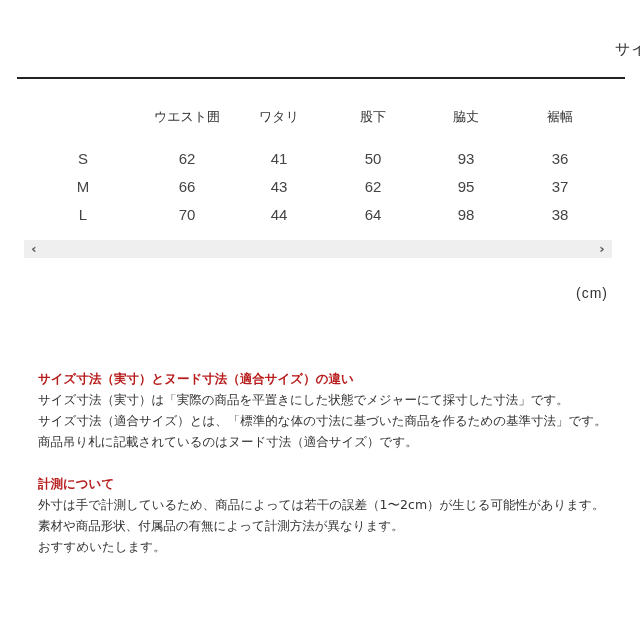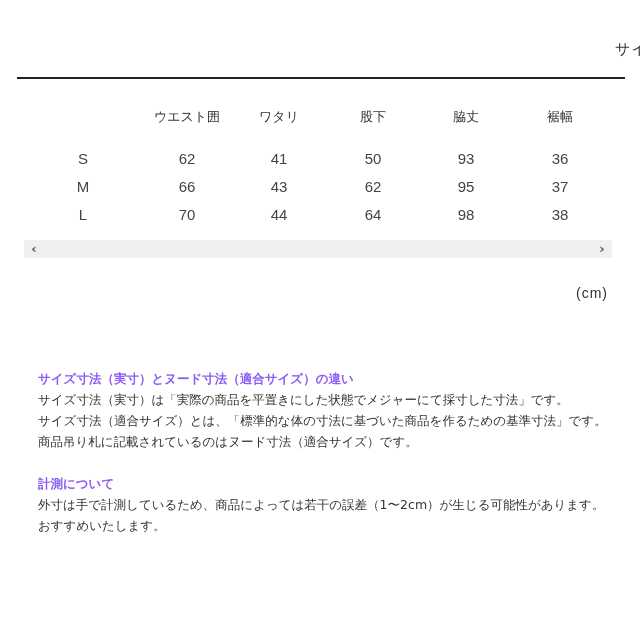--- a/index.html
+++ b/index.html
@@ -32,21 +32,21 @@
     }
     .scroll-left { left: 2px; }
     .scroll-right { right: 2px; }
 
     .unit {
       position: absolute; top: 285px; right: 32px; font-size: 14px;
       font-family: "Liberation Sans", sans-serif; color: #333; letter-spacing: 1px;
     }
 
     .notes { position: absolute; left: 38px; top: 368px; width: 590px; font-size: 12.5px; line-height: 21px; color: #333; }
-    .notes .heading { font-weight: bold; color: #8b5cf6; }
+    .notes .heading { font-weight: bold; color: #b91c1c; }
     .notes .gap { height: 21px; }
     .notes p { white-space: nowrap; }
   </style>
 </head>
 <body>
 
 <div class="title">サイズ</div>
 <div class="divider"></div>
 
 <div class="table-wrap">
@@ -95,14 +95,15 @@
 <div class="unit">(cm)</div>
 
 <div class="notes">
   <p class="heading">サイズ寸法（実寸）とヌード寸法（適合サイズ）の違い</p>
   <p>サイズ寸法（実寸）は「実際の商品を平置きにした状態でメジャーにて採寸した寸法」です。</p>
   <p>サイズ寸法（適合サイズ）とは、「標準的な体の寸法に基づいた商品を作るための基準寸法」です。</p>
   <p>商品吊り札に記載されているのはヌード寸法（適合サイズ）です。</p>
   <div class="gap"></div>
   <p class="heading">計測について</p>
   <p>外寸は手で計測しているため、商品によっては若干の誤差（1〜2cm）が生じる可能性があります。</p>
+  <p>素材や商品形状、付属品の有無によって計測方法が異なります。</p>
   <p>おすすめいたします。</p>
 </div>
 
 </body></html>

